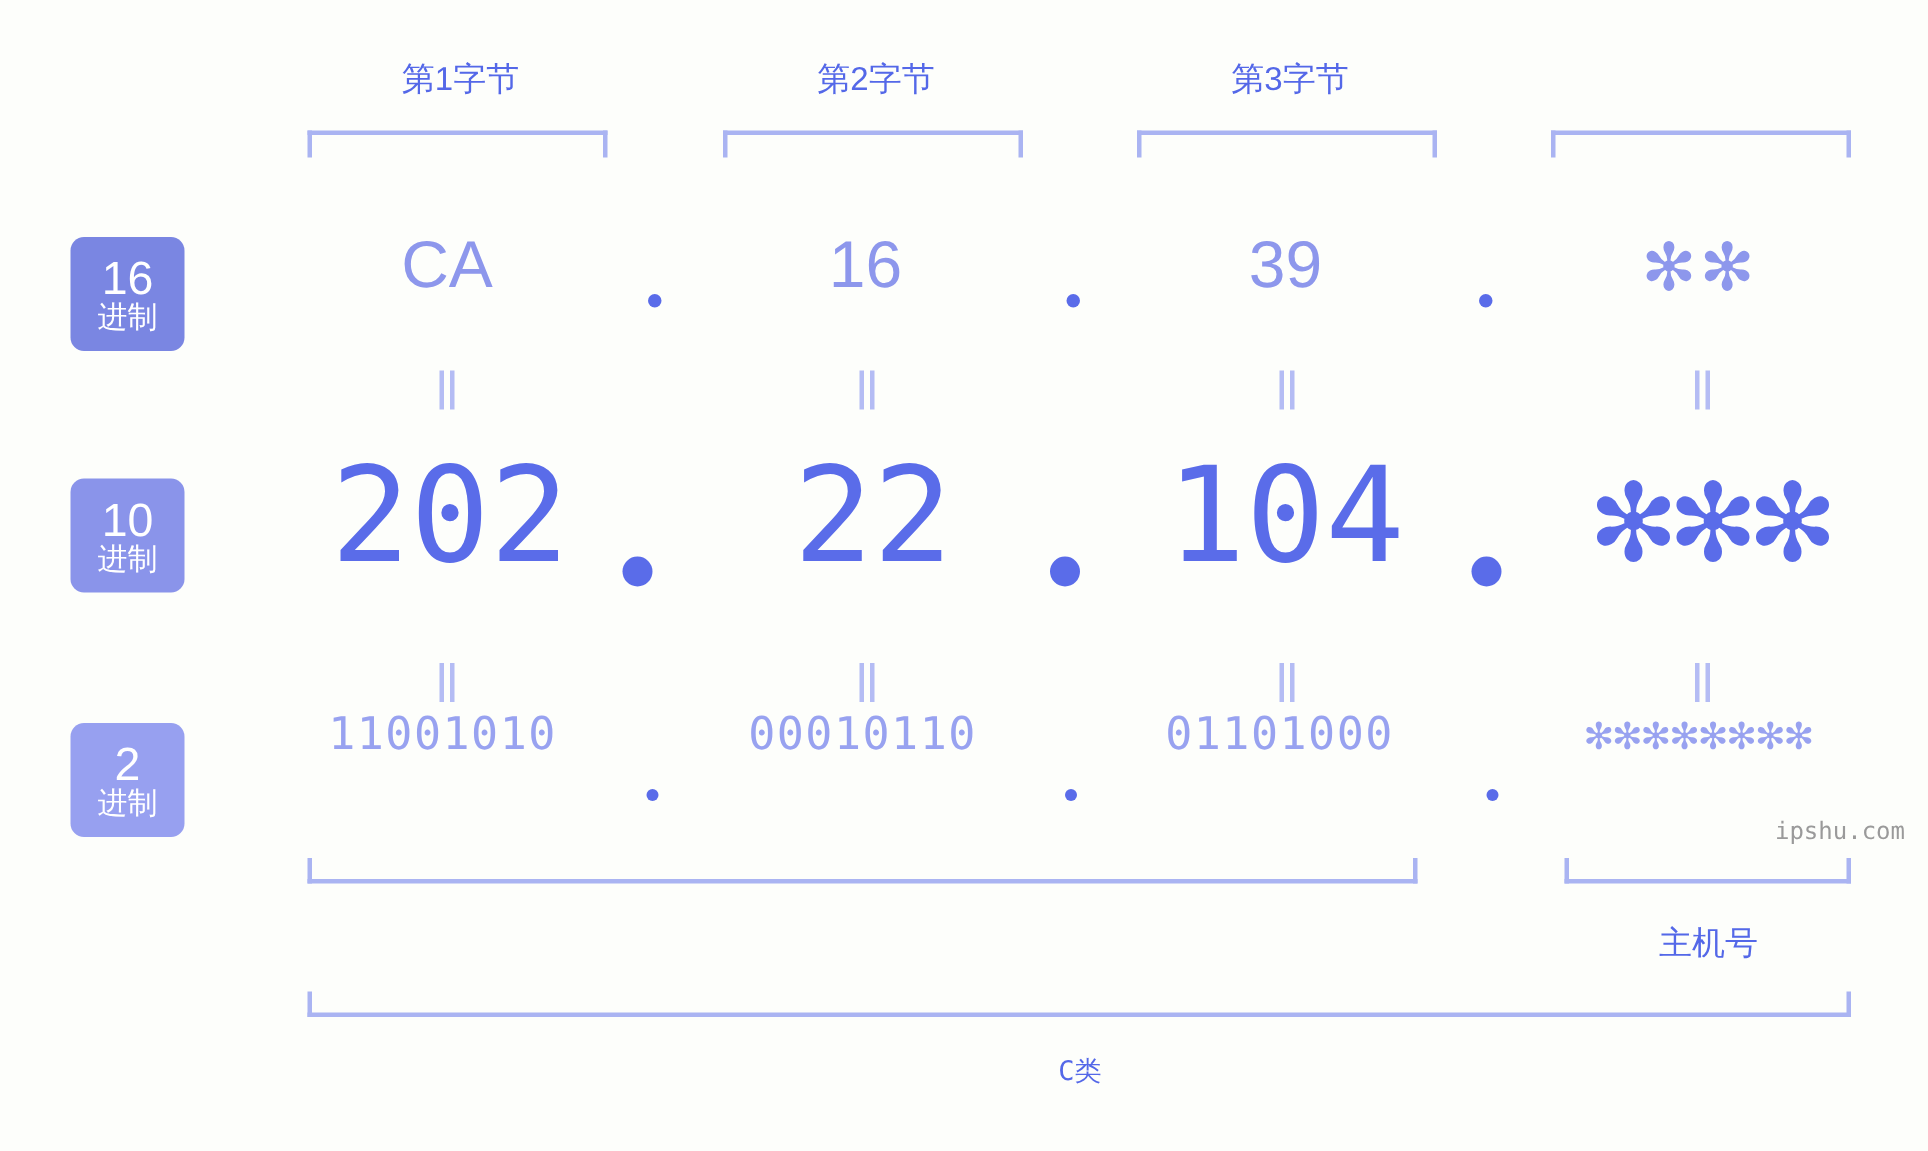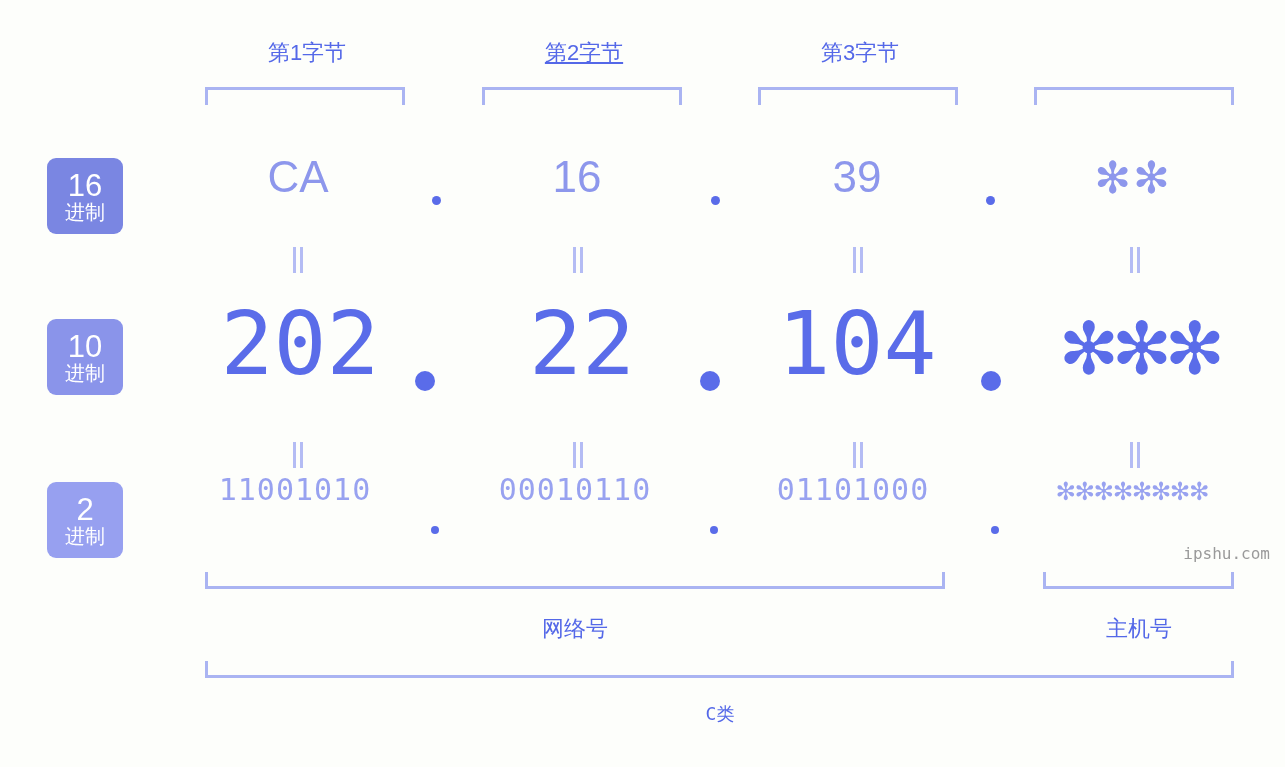--- a/index.html
+++ b/index.html
@@ -168,21 +168,21 @@
     font-family: "DejaVu Sans Mono", monospace;
     letter-spacing: 0px;
   }
 </style>
 </head>
 <body>
 
 <div id="stage">
 
   <div class="byte-label" style="left:207px;">第1字节</div>
-  <div class="byte-label" style="left:484px;text-decoration:underline;">第2字节</div>
+  <div class="byte-label" style="left:484px;">第2字节</div>
   <div class="byte-label" style="left:760px;">第3字节</div>
 
   <div class="bracket-down" style="left:205px;  top:87px;  width:200px;"></div>
   <div class="bracket-down" style="left:482px;  top:87px;  width:200px;"></div>
   <div class="bracket-down" style="left:758px;  top:87px;  width:200px;"></div>
   <div class="bracket-down" style="left:1034px; top:87px;  width:200px;"></div>
 
   <div class="badge badge-16">
     <span class="num">16</span>
     <span class="sys">进制</span>
@@ -256,21 +256,20 @@
     <div class="cell" style="left:733px;">01101000</div>
     <div class="cell" style="left:1013px;">✻✻✻✻✻✻✻✻</div>
     <div class="dot dot-bin" style="left:431px;"></div>
     <div class="dot dot-bin" style="left:710px;"></div>
     <div class="dot dot-bin" style="left:991px;"></div>
   </div>
 
   <div class="bracket-up" style="left:205px;  top:572px; width:740px;"></div>
   <div class="bracket-up" style="left:1043px; top:572px; width:191px;"></div>
 
-  <div class="section-label" style="left:475px; top:614px; width:200px;">网络号</div>
   <div class="section-label" style="left:1039px; top:614px; width:200px;">主机号</div>
 
   <div class="bracket-up" style="left:205px; top:661px; width:1029px;"></div>
   <div class="class-label" style="left:620px; top:702px; width:200px;">C类</div>
 
   <div class="watermark">ipshu.com</div>
 
 </div>
 
 </body></html>

